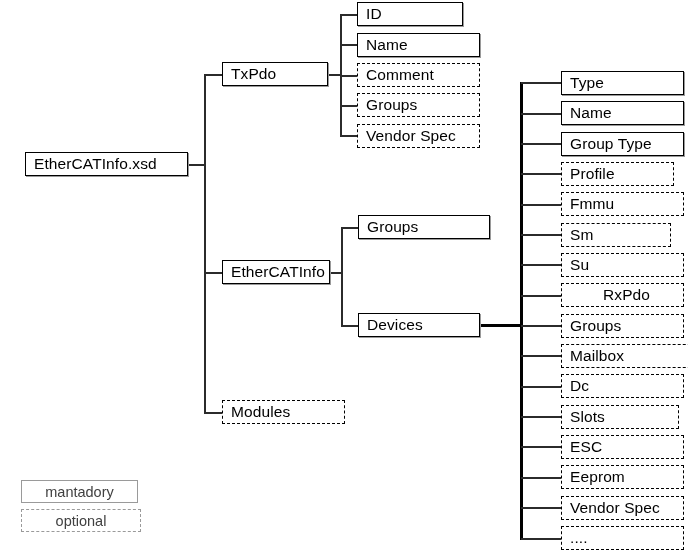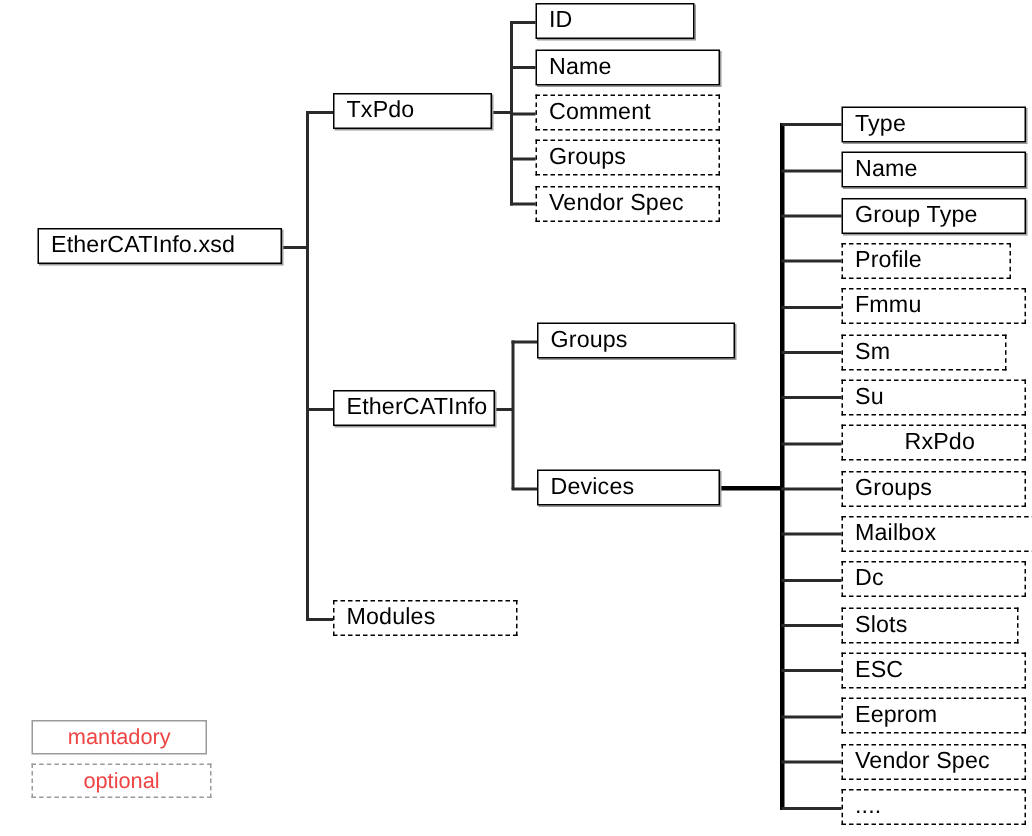--- a/index.html
+++ b/index.html
@@ -36,21 +36,21 @@
 
   
   .legend-box{
     position:absolute;
     box-sizing:border-box;
     height:23px;
     display:flex;
     align-items:center;
     justify-content:center;
     font-size:14.5px;
-    color:#ef4444;
+    color:#404040;
     background:#ffffff;
     z-index:3;
     white-space:nowrap;
   }
   .legend-box.mandatory{border:1.3px solid #9a9a9a;}
   .legend-box.optional{border:1.4px dashed #9a9a9a;}
 
   
   .ln{position:absolute;background:#2b2b2b;z-index:1;}
   .ln.h{height:1.8px;}

